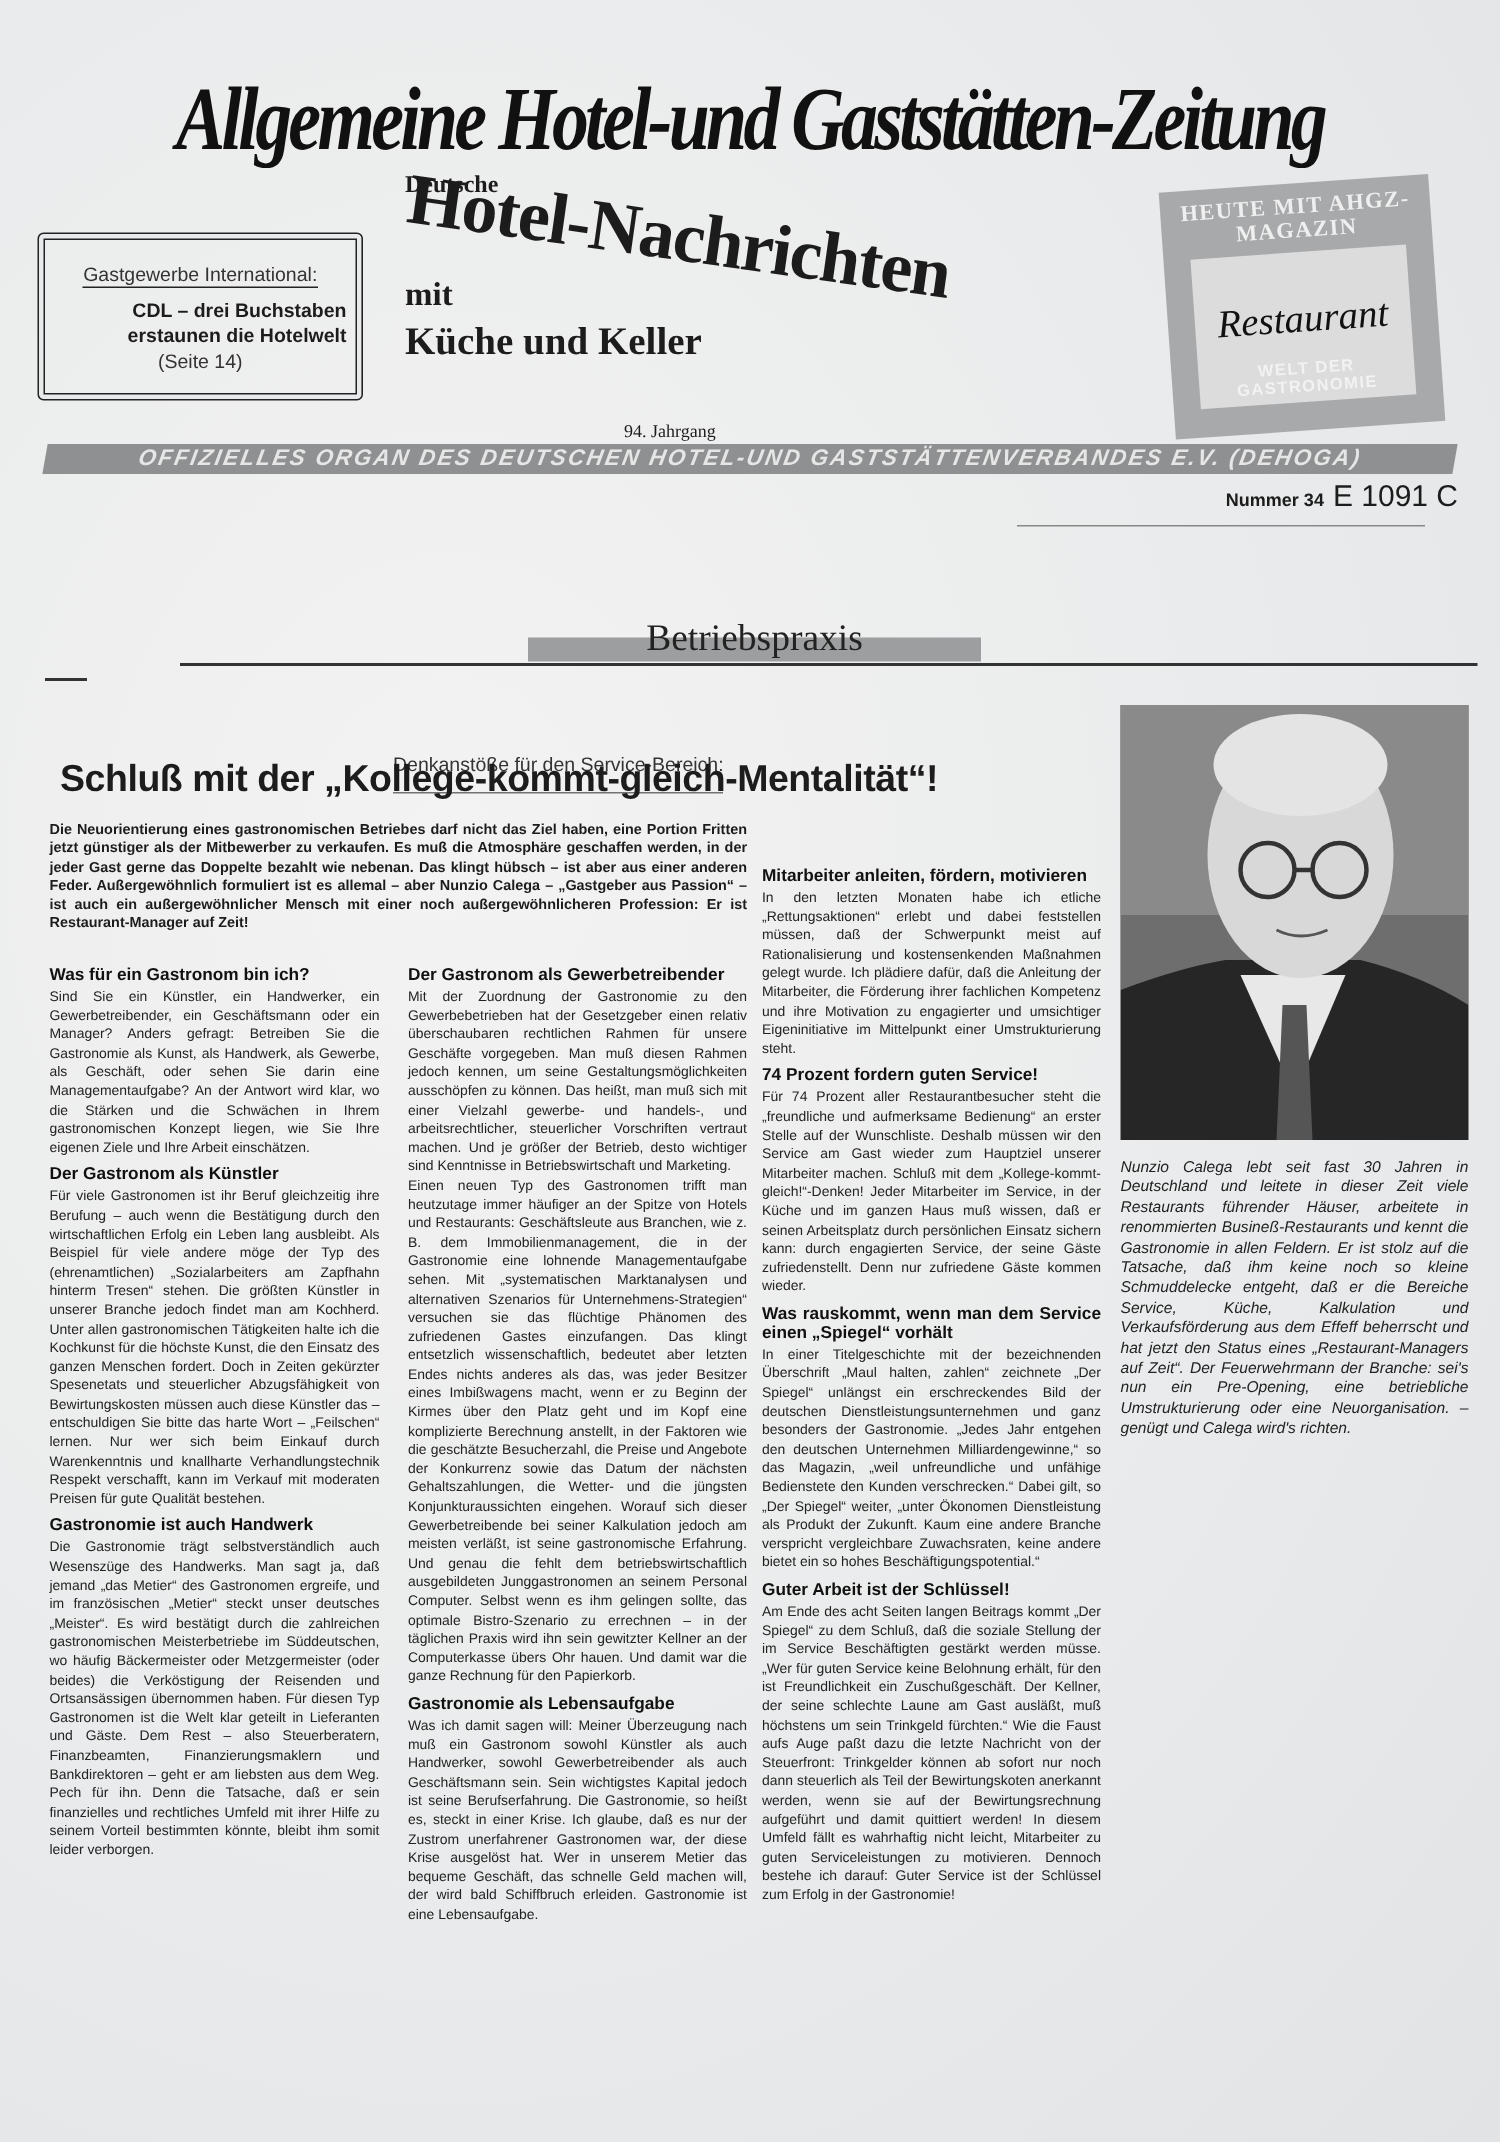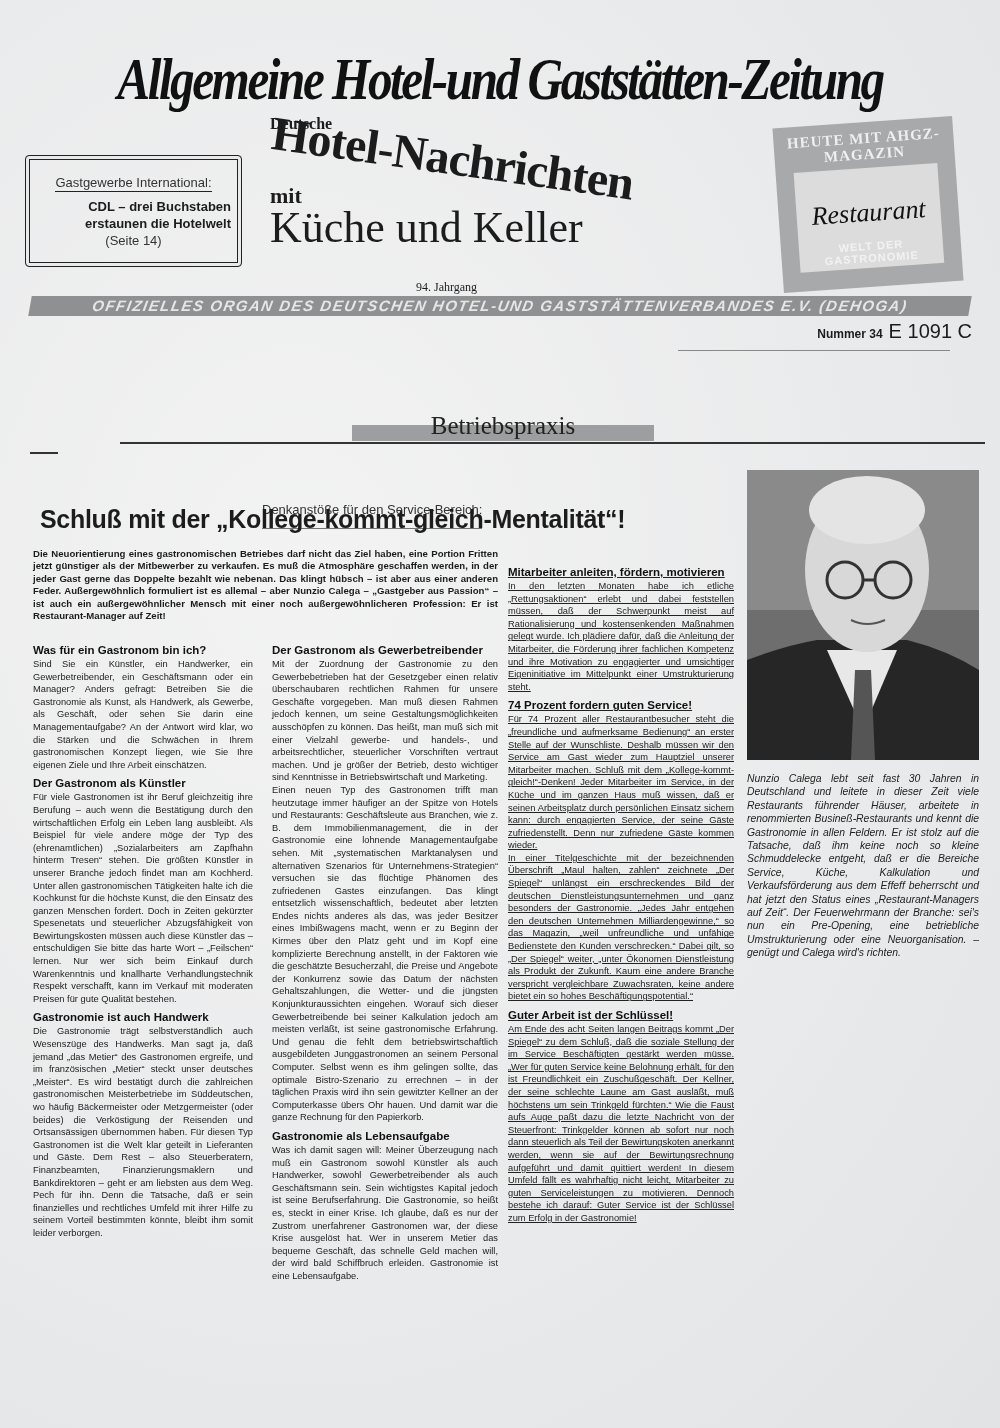--- a/index.html
+++ b/index.html
@@ -22,21 +22,21 @@
     box-shadow: inset 0 0 0 3px #e9eaeb, inset 0 0 0 4px #222;
     text-align:center; font-size:13px; line-height:17px;
   }
   .teaser .kicker { display:inline-block; margin-top:18px; border-bottom:1px solid #222; color:#333; }
   .teaser .headline { font-weight:bold; margin-top:6px; padding:0 10px;text-align:right; }
   .teaser .page { color:#333; }
   .nachrichten { left:270px; top:115px; width:460px; font-family:"Liberation Serif", serif; }
   .nachrichten .deutsche { font-size:16px; font-weight:bold; }
   .nachrichten .big { font-size:48px; font-weight:bold; letter-spacing:-1px; line-height:52px; transform:rotate(8deg); margin-top:6px; }
   .nachrichten .mit { font-size:22px; font-weight:bold; margin-top:-8px; }
-  .nachrichten .kk { font-size:44px; font-weight:normal; line-height:38px; }
+  .nachrichten .kk { font-size:26px; font-weight:bold; line-height:38px; }
   .jahrgang { left:416px; top:280px; width:160px; text-align:left; font-family:"Liberation Serif", serif; font-size:12px; font-weight:normal; }
   .promo {
     left:778px; top:122px; width:180px; height:165px;
     background:#a8a9aa; transform:rotate(-4deg);
     text-align:center; color:#efefef;
   }
   .promo .top { font-family:"Liberation Serif", serif; font-weight:bold; font-size:15px; line-height:16px; margin-top:8px; letter-spacing:1px; }
   .promo .inner { margin:6px 18px 0; background:#dcdcdc; height:100px; position:relative; }
   .promo .script { position:absolute; left:0; right:0; top:30px; font-family:"Liberation Serif", serif; font-style:italic; font-size:26px; color:#111; }
   .promo .bottom { position:absolute; left:0; right:0; bottom:4px; font-size:11px; font-weight:bold; color:#f2f2f2; line-height:12px; letter-spacing:1px; }
@@ -57,21 +57,21 @@
   .dek { left:262px; top:502px; font-size:13px; color:#333; border-bottom:1px solid #737373; padding-bottom:11px; }
   .title { left:40px; top:505px; font-size:25px; font-weight:bold; letter-spacing:-0.3px; white-space:nowrap; }
   .photo { left:747px; top:470px; width:232px; height:290px; background:#5b5b5b; overflow:hidden; }
   .caption { left:747px; top:772px; width:232px; font-size:10.4px; font-style:italic; line-height:13.4px; text-align:justify; color:#222; }
   .lead { left:33px; top:548px; width:465px; font-size:9.6px; font-weight:bold; line-height:12.4px; text-align:justify; }
   .col { font-size:9.3px; line-height:12.6px; text-align:justify; color:#222; }
   .col h3 { font-size:11.5px; margin:6px 0 1px; line-height:13px; color:#111; }
   .col p { margin:0; }
   .c1 { left:33px; top:638px; width:220px; }
   .c2 { left:272px; top:638px; width:226px; }
-  .c3 { left:508px; top:560px; width:226px;text-decoration:underline; }
+  .c3 { left:508px; top:572px; width:226px; }
 </style>
 </head>
 <body>
 
 <div class="abs masthead">Allgemeine Hotel-und Gaststätten-Zeitung</div>
 
 <div class="abs teaser">
   <div class="kicker">Gastgewerbe International:</div>
   <div class="headline">CDL – drei Buchstaben erstaunen die Hotelwelt</div>
   <div class="page">(Seite 14)</div>
@@ -141,16 +141,17 @@
   <p>Einen neuen Typ des Gastronomen trifft man heutzutage immer häufiger an der Spitze von Hotels und Restaurants: Geschäftsleute aus Branchen, wie z. B. dem Immobilienmanagement, die in der Gastronomie eine lohnende Managementaufgabe sehen. Mit „systematischen Marktanalysen und alternativen Szenarios für Unternehmens-Strategien“ versuchen sie das flüchtige Phänomen des zufriedenen Gastes einzufangen. Das klingt entsetzlich wissenschaftlich, bedeutet aber letzten Endes nichts anderes als das, was jeder Besitzer eines Imbißwagens macht, wenn er zu Beginn der Kirmes über den Platz geht und im Kopf eine komplizierte Berechnung anstellt, in der Faktoren wie die geschätzte Besucherzahl, die Preise und Angebote der Konkurrenz sowie das Datum der nächsten Gehaltszahlungen, die Wetter- und die jüngsten Konjunkturaussichten eingehen. Worauf sich dieser Gewerbetreibende bei seiner Kalkulation jedoch am meisten verläßt, ist seine gastronomische Erfahrung. Und genau die fehlt dem betriebswirtschaftlich ausgebildeten Junggastronomen an seinem Personal Computer. Selbst wenn es ihm gelingen sollte, das optimale Bistro-Szenario zu errechnen – in der täglichen Praxis wird ihn sein gewitzter Kellner an der Computerkasse übers Ohr hauen. Und damit war die ganze Rechnung für den Papierkorb.</p>
   <h3>Gastronomie als Lebensaufgabe</h3>
   <p>Was ich damit sagen will: Meiner Überzeugung nach muß ein Gastronom sowohl Künstler als auch Handwerker, sowohl Gewerbetreibender als auch Geschäftsmann sein. Sein wichtigstes Kapital jedoch ist seine Berufserfahrung. Die Gastronomie, so heißt es, steckt in einer Krise. Ich glaube, daß es nur der Zustrom unerfahrener Gastronomen war, der diese Krise ausgelöst hat. Wer in unserem Metier das bequeme Geschäft, das schnelle Geld machen will, der wird bald Schiffbruch erleiden. Gastronomie ist eine Lebensaufgabe.</p>
 </div>
 
 <div class="abs col c3">
   <h3>Mitarbeiter anleiten, fördern, motivieren</h3>
   <p>In den letzten Monaten habe ich etliche „Rettungsaktionen“ erlebt und dabei feststellen müssen, daß der Schwerpunkt meist auf Rationalisierung und kostensenkenden Maßnahmen gelegt wurde. Ich plädiere dafür, daß die Anleitung der Mitarbeiter, die Förderung ihrer fachlichen Kompetenz und ihre Motivation zu engagierter und umsichtiger Eigeninitiative im Mittelpunkt einer Umstrukturierung steht.</p>
   <h3>74 Prozent fordern guten Service!</h3>
   <p>Für 74 Prozent aller Restaurantbesucher steht die „freundliche und aufmerksame Bedienung“ an erster Stelle auf der Wunschliste. Deshalb müssen wir den Service am Gast wieder zum Hauptziel unserer Mitarbeiter machen. Schluß mit dem „Kollege-kommt-gleich!“-Denken! Jeder Mitarbeiter im Service, in der Küche und im ganzen Haus muß wissen, daß er seinen Arbeitsplatz durch persönlichen Einsatz sichern kann: durch engagierten Service, der seine Gäste zufriedenstellt. Denn nur zufriedene Gäste kommen wieder.</p>
+  <h3>Was rauskommt, wenn man dem Service einen „Spiegel“ vorhält</h3>
   <p>In einer Titelgeschichte mit der bezeichnenden Überschrift „Maul halten, zahlen“ zeichnete „Der Spiegel“ unlängst ein erschreckendes Bild der deutschen Dienstleistungsunternehmen und ganz besonders der Gastronomie. „Jedes Jahr entgehen den deutschen Unternehmen Milliardengewinne,“ so das Magazin, „weil unfreundliche und unfähige Bedienstete den Kunden verschrecken.“ Dabei gilt, so „Der Spiegel“ weiter, „unter Ökonomen Dienstleistung als Produkt der Zukunft. Kaum eine andere Branche verspricht vergleichbare Zuwachsraten, keine andere bietet ein so hohes Beschäftigungspotential.“</p>
   <h3>Guter Arbeit ist der Schlüssel!</h3>
   <p>Am Ende des acht Seiten langen Beitrags kommt „Der Spiegel“ zu dem Schluß, daß die soziale Stellung der im Service Beschäftigten gestärkt werden müsse. „Wer für guten Service keine Belohnung erhält, für den ist Freundlichkeit ein Zuschußgeschäft. Der Kellner, der seine schlechte Laune am Gast ausläßt, muß höchstens um sein Trinkgeld fürchten.“ Wie die Faust aufs Auge paßt dazu die letzte Nachricht von der Steuerfront: Trinkgelder können ab sofort nur noch dann steuerlich als Teil der Bewirtungskoten anerkannt werden, wenn sie auf der Bewirtungsrechnung aufgeführt und damit quittiert werden! In diesem Umfeld fällt es wahrhaftig nicht leicht, Mitarbeiter zu guten Serviceleistungen zu motivieren. Dennoch bestehe ich darauf: Guter Service ist der Schlüssel zum Erfolg in der Gastronomie!</p>
 </div>
 
 </body></html>

